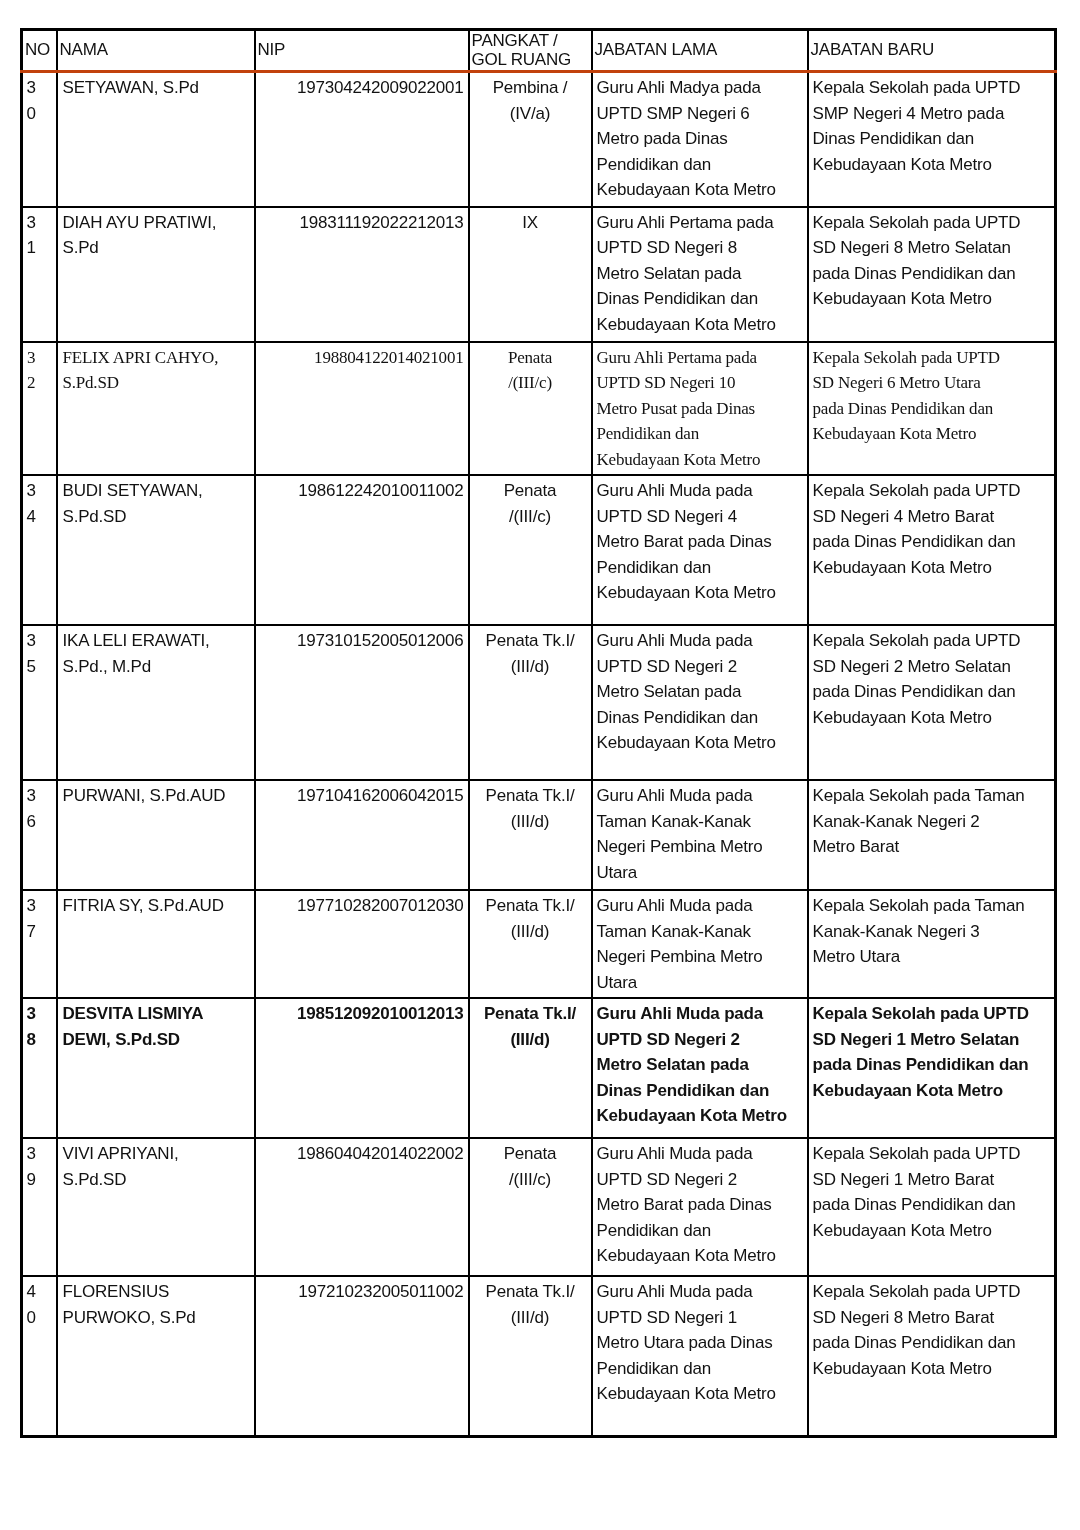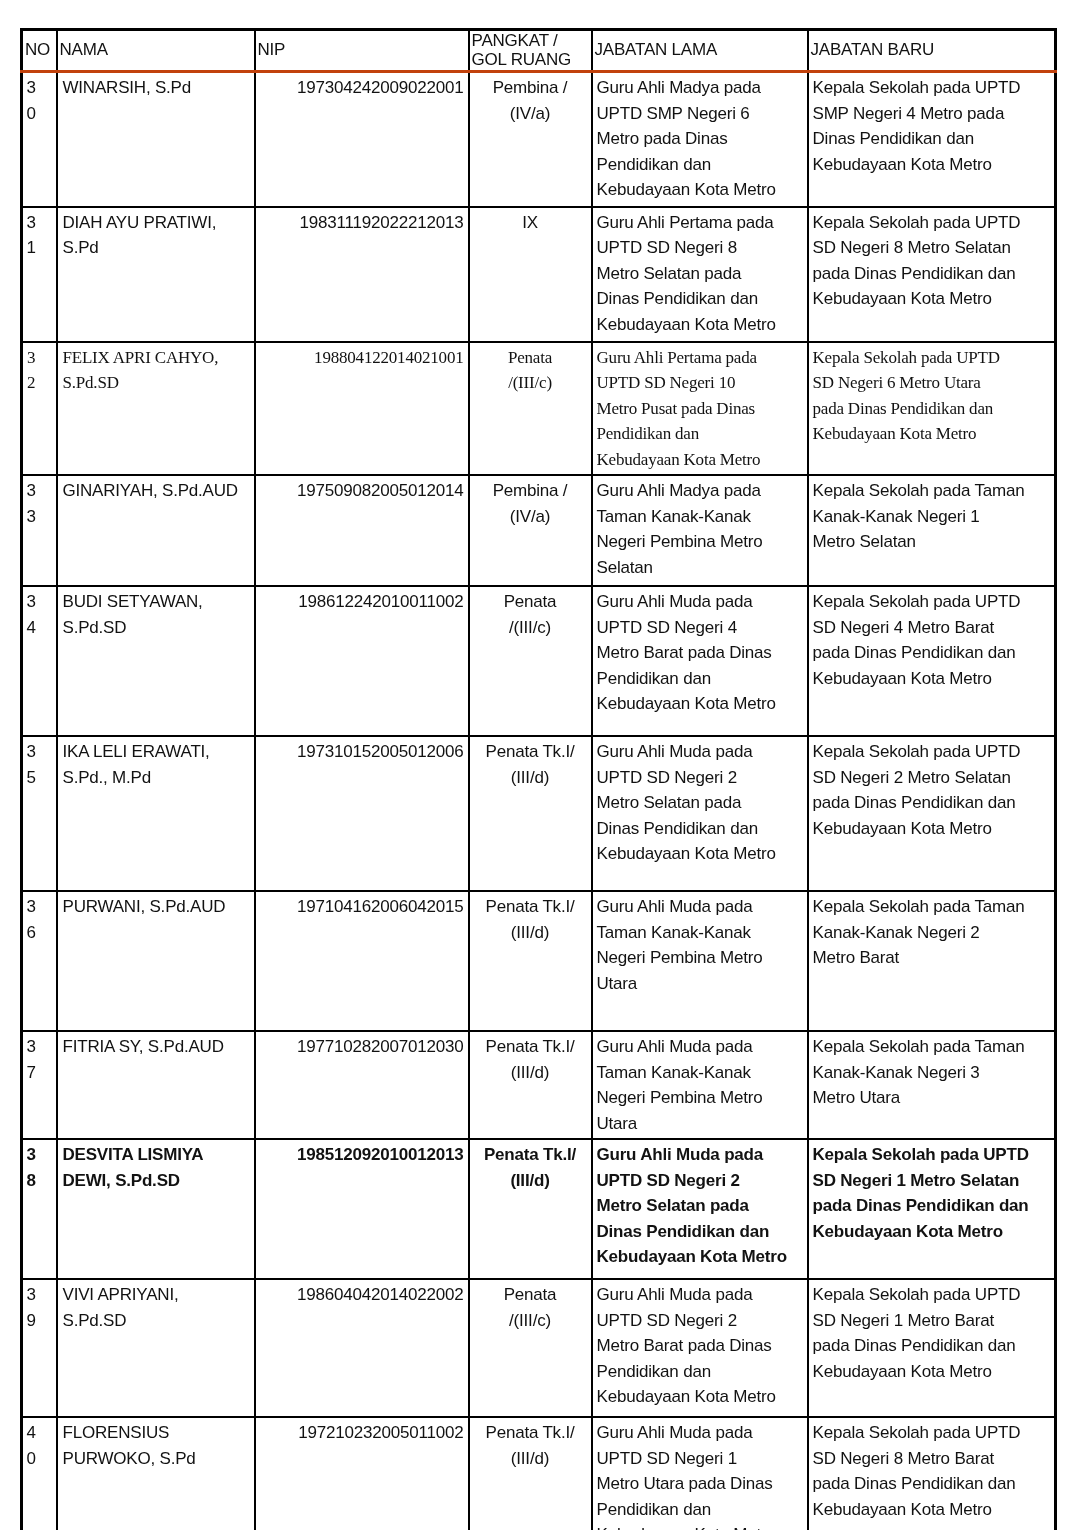--- a/index.html
+++ b/index.html
@@ -58,21 +58,21 @@
         <th>NIP</th>
         <th>PANGKAT /
 GOL RUANG</th>
         <th>JABATAN LAMA</th>
         <th>JABATAN BARU</th>
       </tr>
     </thead>
     <tbody id="table-body">
         <tr style="height: 135px;">
     <td class="col-no">30</td>
-    <td class="col-nama">WINARSIH, S.Pd</td>
+    <td class="col-nama">SETYAWAN, S.Pd</td>
     <td class="col-nip">197304242009022001</td>
     <td class="col-pangkat">Pembina /
 (IV/a)</td>
     <td class="col-jl">Guru Ahli Madya pada
 UPTD SMP Negeri 6
 Metro pada Dinas
 Pendidikan dan
 Kebudayaan Kota Metro</td>
     <td class="col-jb">Kepala Sekolah pada UPTD
 SMP Negeri 4 Metro pada
@@ -105,34 +105,20 @@
     <td class="col-jl">Guru Ahli Pertama pada
 UPTD SD Negeri 10
 Metro Pusat pada Dinas
 Pendidikan dan
 Kebudayaan Kota Metro</td>
     <td class="col-jb">Kepala Sekolah pada UPTD
 SD Negeri 6 Metro Utara
 pada Dinas Pendidikan dan
 Kebudayaan Kota Metro</td>
   </tr>
-        <tr style="height: 111px;">
-    <td class="col-no">33</td>
-    <td class="col-nama">GINARIYAH, S.Pd.AUD</td>
-    <td class="col-nip">197509082005012014</td>
-    <td class="col-pangkat">Pembina /
-(IV/a)</td>
-    <td class="col-jl">Guru Ahli Madya pada
-Taman Kanak-Kanak
-Negeri Pembina Metro
-Selatan</td>
-    <td class="col-jb">Kepala Sekolah pada Taman
-Kanak-Kanak Negeri 1
-Metro Selatan</td>
-  </tr>
         <tr style="height: 150px;">
     <td class="col-no">34</td>
     <td class="col-nama">BUDI SETYAWAN,
 S.Pd.SD</td>
     <td class="col-nip">198612242010011002</td>
     <td class="col-pangkat">Penata
 /(III/c)</td>
     <td class="col-jl">Guru Ahli Muda pada
 UPTD SD Negeri 4
 Metro Barat pada Dinas
@@ -153,21 +139,21 @@
     <td class="col-jl">Guru Ahli Muda pada
 UPTD SD Negeri 2
 Metro Selatan pada
 Dinas Pendidikan dan
 Kebudayaan Kota Metro</td>
     <td class="col-jb">Kepala Sekolah pada UPTD
 SD Negeri 2 Metro Selatan
 pada Dinas Pendidikan dan
 Kebudayaan Kota Metro</td>
   </tr>
-        <tr style="height: 140px;">
+        <tr style="height: 110px;">
     <td class="col-no">36</td>
     <td class="col-nama">PURWANI, S.Pd.AUD</td>
     <td class="col-nip">197104162006042015</td>
     <td class="col-pangkat">Penata Tk.I/
 (III/d)</td>
     <td class="col-jl">Guru Ahli Muda pada
 Taman Kanak-Kanak
 Negeri Pembina Metro
 Utara</td>
     <td class="col-jb">Kepala Sekolah pada Taman

